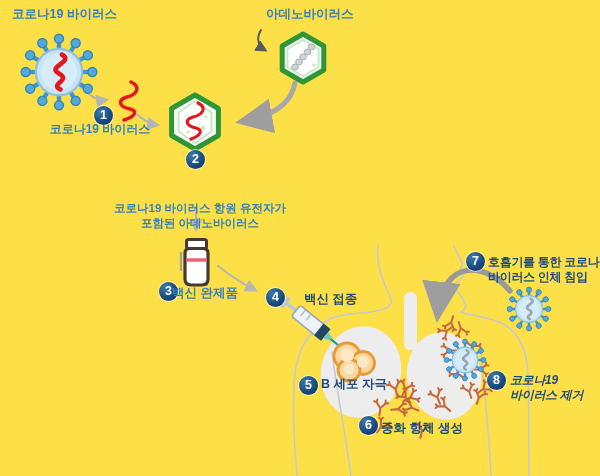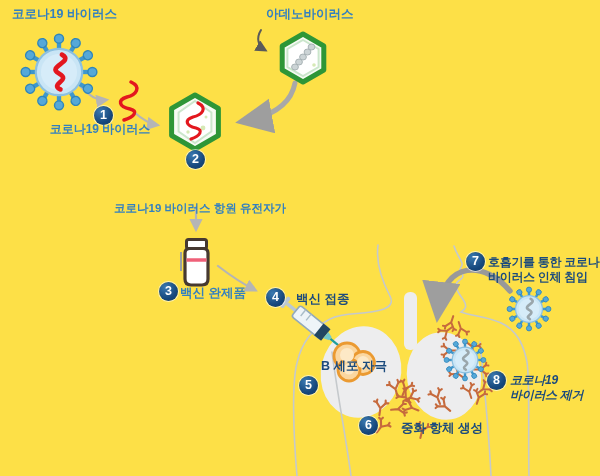--- a/index.html
+++ b/index.html
@@ -226,33 +226,34 @@
   <div class="lbl blue sz-top" style="left:266px;top:6px;">아데노바이러스</div>
 
   <div class="badge" style="left:94px;top:106px;">1</div>
   <div class="lbl blue sz-step center" style="left:38px;top:122px;width:124px;">
     <div>코로나19 바이러스</div>
   </div>
 
   <div class="badge" style="left:186px;top:150px;">2</div>
   <div class="lbl blue sz-step2 center" style="left:70px;top:169px;width:260px;margin-top:32px;">
     <div>코로나19 바이러스 항원 유전자가</div>
+    <div>포함된 아데노바이러스</div>
   </div>
 
   <div class="badge" style="left:159px;top:282px;">3</div>
-  <div class="lbl blue sz-top" style="left:180px;top:285px;">백신 완제품</div>
+  <div class="lbl blue sz-top" style="left:172px;top:285px;">백신 완제품</div>
 
   <div class="badge" style="left:266px;top:288px;">4</div>
-  <div class="lbl navy sz-top" style="left:296px;top:291px;">백신 접종</div>
+  <div class="lbl navy sz-top" style="left:304px;top:291px;font-family:Liberation Serif, serif;">백신 접종</div>
 
   <div class="badge" style="left:299px;top:376px;">5</div>
-  <div class="lbl navy sz-top" style="left:321px;top:358px;">B 세포 자극</div>
+  <div class="lbl navy sz-top" style="left:321px;top:376px;">B 세포 자극</div>
 
   <div class="badge" style="left:359px;top:416px;">6</div>
-  <div class="lbl navy sz-top" style="left:401px;top:420px;">중화 항체 생성</div>
+  <div class="lbl navy sz-top" style="left:381px;top:420px;">중화 항체 생성</div>
 
   <div class="badge" style="left:466px;top:252px;">7</div>
   <div class="lbl navy sz-small" style="left:488px;top:255px;">
     <div>호흡기를 통한 코로나19</div>
     <div>바이러스 인체 침입</div>
   </div>
 
   <div class="badge" style="left:487px;top:371px;">8</div>
   <div class="lbl navy sz-small" style="left:510px;top:373px;font-style:italic;">
     <div>코로나19</div>

